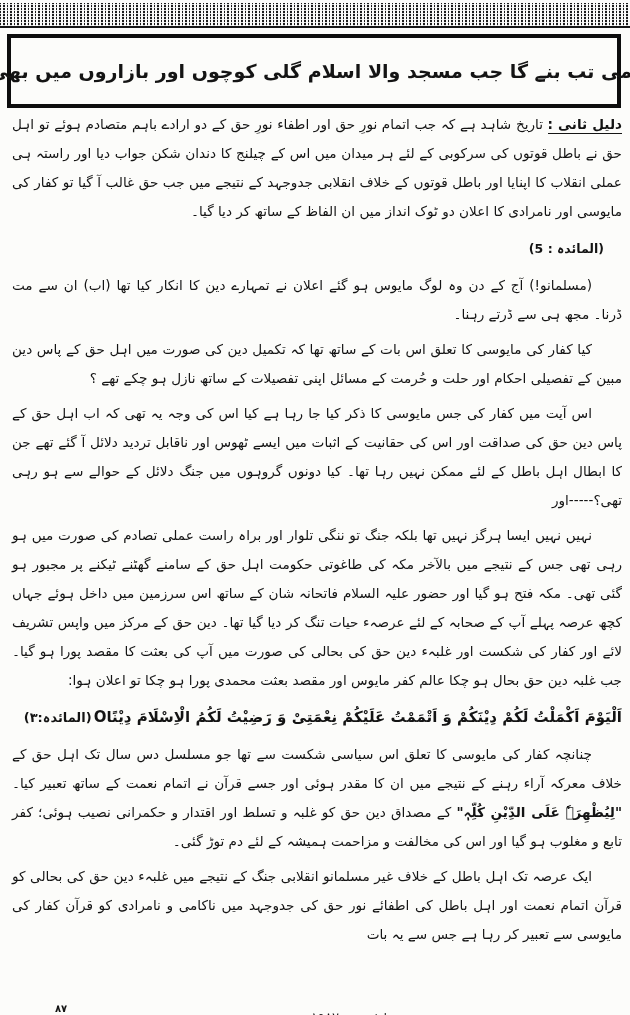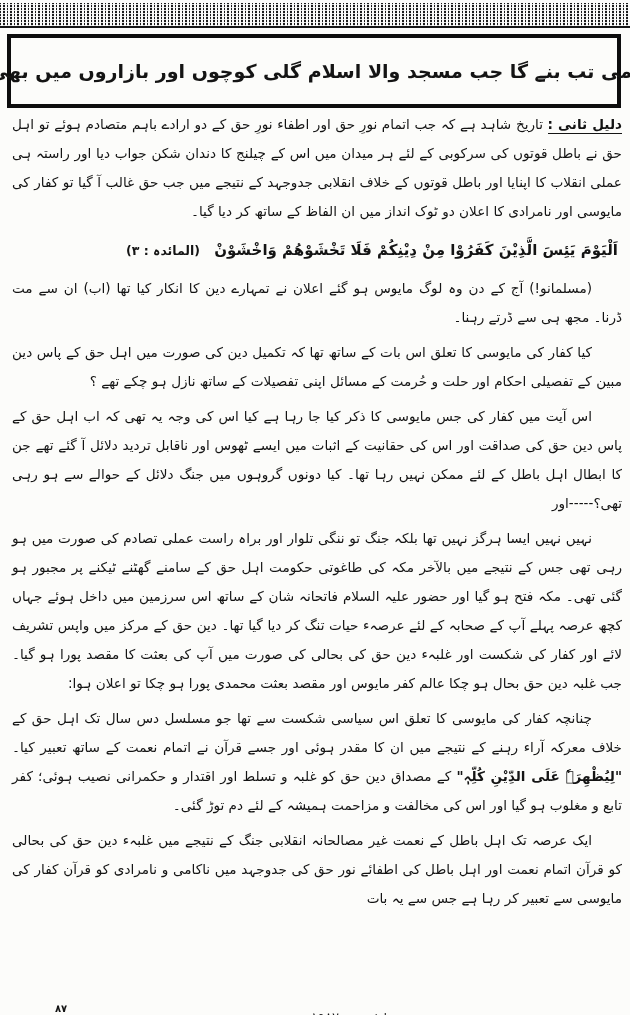--- a/index.html
+++ b/index.html
@@ -75,36 +75,36 @@
 
   <div class="banner-box">
     <div class="banner-text">معاشرہ اسلامی تب بنے گا جب مسجد والا اسلام گلی کوچوں اور بازاروں میں بھی نظر آئے گا۔</div>
   </div>
 
   <div class="body">
 
     <p class="para"><span class="lead">دلیل ثانی :</span><span> تاریخ شاہد ہے کہ جب اتمام نورِ حق اور اطفاء نورِ حق کے دو ارادے باہم متصادم ہوئے تو اہل حق نے باطل قوتوں کی سرکوبی کے لئے ہر میدان میں اس کے چیلنج کا دندان شکن جواب دیا اور راستہ ہی عملی انقلاب کا اپنایا اور باطل قوتوں کے خلاف انقلابی جدوجہد کے نتیجے میں جب حق غالب آ گیا تو کفار کی مایوسی اور نامرادی کا اعلان دو ٹوک انداز میں ان الفاظ کے ساتھ کر دیا گیا۔</span></p>
 
     <div class="verse-row">
-      <span class="verse">اَلْیَوْمَ یَئِسَ الَّذِیْنَ کَفَرُوْا مِنْ دِیْنِکُمْ فَلَا تَخْشَوْھُمْ وَاخْشَوْنْ</span>
-      <span class="verse-ref">(المائدہ : ۳)</span>
+      <span class="verse-ref">(المائدہ : 5)</span>
     </div>
 
     <p class="para indent">(مسلمانو!) آج کے دن وہ لوگ مایوس ہو گئے اعلان نے تمہارے دین کا انکار کیا تھا (اب) ان سے مت ڈرنا۔ مجھ ہی سے ڈرتے رہنا۔</p>
 
     <p class="para indent">کیا کفار کی مایوسی کا تعلق اس بات کے ساتھ تھا کہ تکمیل دین کی صورت میں اہل حق کے پاس دین مبین کے تفصیلی احکام اور حلت و حُرمت کے مسائل اپنی تفصیلات کے ساتھ نازل ہو چکے تھے ؟</p>
 
     <p class="para indent">اس آیت میں کفار کی جس مایوسی کا ذکر کیا جا رہا ہے کیا اس کی وجہ یہ تھی کہ اب اہل حق کے پاس دین حق کی صداقت اور اس کی حقانیت کے اثبات میں ایسے ٹھوس اور ناقابل تردید دلائل آ گئے تھے جن کا ابطال اہل باطل کے لئے ممکن نہیں رہا تھا۔ کیا دونوں گروہوں میں جنگ دلائل کے حوالے سے ہو رہی تھی؟-----اور</p>
 
     <p class="para indent">نہیں نہیں ایسا ہرگز نہیں تھا بلکہ جنگ تو ننگی تلوار اور براہ راست عملی تصادم کی صورت میں ہو رہی تھی جس کے نتیجے میں بالآخر مکہ کی طاغوتی حکومت اہل حق کے سامنے گھٹنے ٹیکنے پر مجبور ہو گئی تھی۔ مکہ فتح ہو گیا اور حضور علیہ السلام فاتحانہ شان کے ساتھ اس سرزمین میں داخل ہوئے جہاں کچھ عرصہ پہلے آپ کے صحابہ کے لئے عرصہء حیات تنگ کر دیا گیا تھا۔ دین حق کے مرکز میں واپس تشریف لائے اور کفار کی شکست اور غلبہء دین حق کی بحالی کی صورت میں آپ کی بعثت کا مقصد پورا ہو گیا۔ جب غلبہ دین حق بحال ہو چکا عالم کفر مایوس اور مقصد بعثت محمدی پورا ہو چکا تو اعلان ہوا:</p>
 
+    <div class="verse-line"><span>اَلْیَوْمَ اَکْمَلْتُ لَکُمْ دِیْنَکُمْ وَ اَتْمَمْتُ عَلَیْکُمْ نِعْمَتِیْ وَ رَضِیْتُ لَکُمُ الْاِسْلَامَ دِیْنًاO</span><span class="verse-ref">(المائدہ:۳)</span></div>
 
 
     <p class="para indent"><span>چنانچہ کفار کی مایوسی کا تعلق اس سیاسی شکست سے تھا جو مسلسل دس سال تک اہل حق کے خلاف معرکہ آراء رہنے کے نتیجے میں ان کا مقدر ہوئی اور جسے قرآن نے اتمام نعمت کے ساتھ تعبیر کیا۔ </span><span class="quote">"لِیُظْھِرَہٗ عَلَی الدِّیْنِ کُلِّہٖ"</span><span> کے مصداق دین حق کو غلبہ و تسلط اور اقتدار و حکمرانی نصیب ہوئی؛ کفر تابع و مغلوب ہو گیا اور اس کی مخالفت و مزاحمت ہمیشہ کے لئے دم توڑ گئی۔</span></p>
 
-    <p class="para indent">ایک عرصہ تک اہل باطل کے نعمت غیر مصالحانہ انقلابی جنگ کے نتیجے میں غلبہء دین حق کی بحالی کو قرآن اتمام نعمت اور اہل باطل کی اطفائے نور حق کی جدوجہد میں ناکامی و نامرادی کو قرآن کفار کی مایوسی سے تعبیر کر رہا ہے جس سے یہ بات</p>
+    <p class="para indent">ایک عرصہ تک اہل باطل کے خلاف غیر مسلمانو انقلابی جنگ کے نتیجے میں غلبہء دین حق کی بحالی کو قرآن اتمام نعمت اور اہل باطل کی اطفائے نور حق کی جدوجہد میں ناکامی و نامرادی کو قرآن کفار کی مایوسی سے تعبیر کر رہا ہے جس سے یہ بات</p>
 
   </div>
 
   <div class="footer-num">۸۷</div>
   <div class="footer-journal">جنوری' فروری ۱۹۸۲ء</div>
 
 </div>
 
 </body></html>

